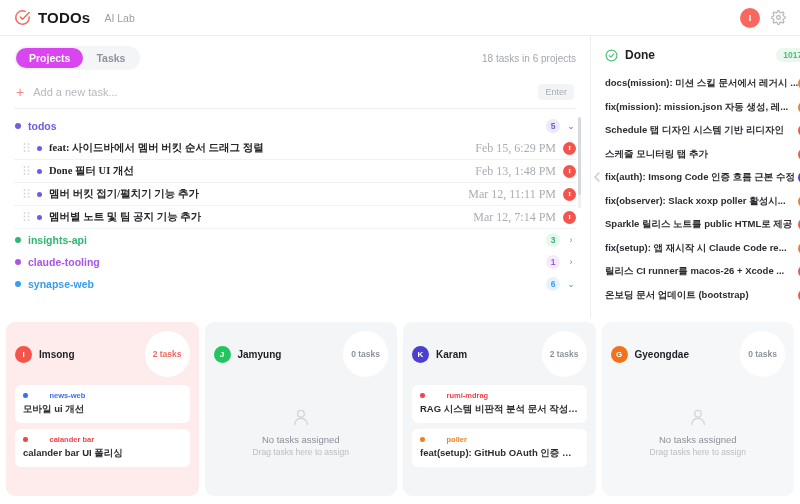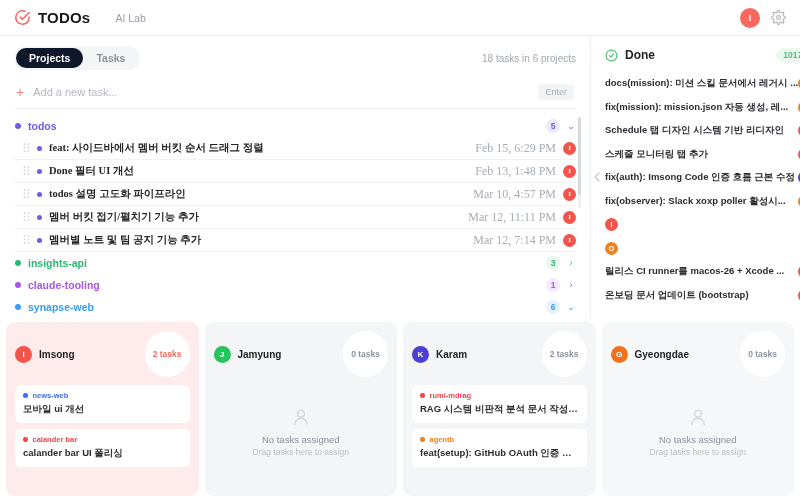--- a/index.html
+++ b/index.html
@@ -16,21 +16,21 @@
   .header {
     height: 36px; flex: 0 0 36px;
     display: flex; align-items: center;
     padding: 0 14px;
     border-bottom: 1px solid #eceef1;
     background: #fff;
   }
   .brand { display: flex; align-items: center; gap: 7px; }
   .logo-icon { width: 17px; height: 17px; display:block; }
   .brand-title { font-size: 15px; font-weight: 700; letter-spacing: .2px; color:#16171a; }
-  .brand-sub { font-size: 10.5px; color: #9aa0a8; font-weight: 400; margin-left: 18px; }
+  .brand-sub { font-size: 10.5px; color: #9aa0a8; font-weight: 400; margin-left: 7px; }
   .header-spacer { flex: 1 1 auto; }
   .header-right { display: flex; align-items: center; gap: 11px; }
   .avatar-hdr {
     width: 20px; height: 20px; border-radius: 50%;
     background: #f8685f; color: #fff;
     font-size: 9px; font-weight: 700;
     display: flex; align-items: center; justify-content: center;
   }
   .gear { width: 15px; height: 15px; display:block; opacity:.55; }
 
@@ -47,21 +47,21 @@
   .segmented {
     display: inline-flex; align-items: center;
     background: #f4f5f7; border-radius: 999px; padding: 2px;
   }
   .seg {
     font-size: 10.5px; font-weight: 600;
     padding: 4px 13px; border-radius: 999px;
     color: #8d939c; cursor: pointer; border: none; background: transparent;
     font-family: inherit;
   }
-  .seg.active { background: #0f172a; color: #fff; }
+  .seg.active { background: #d946ef; color: #fff; }
   .toolbar-spacer { flex: 1 1 auto; }
   .tasks-count { font-size: 10px; color: #a2a7af; }
 
   
   .add-row {
     margin: 0 14px;
     display: flex; align-items: center; gap: 9px;
     padding: 6px 2px 8px 2px;
     border-bottom: 1px solid #eef0f2;
   }
@@ -174,21 +174,21 @@
     margin-left: auto; font-size: 8.5px; font-weight: 600;
     border-radius: 999px; padding: 18px 8px; background: #fff;
   }
   .card-count.red { color: #f0685f; }
   .card-count.grey { color: #8d939c; }
   .card-tasks { margin-top: 8px; display: flex; flex-direction: column; gap: 6px; }
   .mini-task {
     background: #fff; border-radius: 6px;
     padding: 6px 8px 7px 8px;
   }
-  .mini-proj { display: flex; align-items: center; gap: 5px; }
+  .mini-proj { display: flex; align-items: center; gap: 22px; }
   .mini-proj-dot { width: 4.5px; height: 4.5px; border-radius: 50%; flex:0 0 4.5px; }
   .mini-proj-name { font-size: 7.5px; font-weight: 700; }
   .mini-title {
     font-size: 9.5px; font-weight: 700; color: #2a2c31; margin-top: 3px;
     white-space: nowrap; overflow: hidden; text-overflow: ellipsis;
   }
   .empty-state {
     flex: 1 1 auto; display: flex; flex-direction: column;
     align-items: center; justify-content: center; gap: 2px;
   }
@@ -285,35 +285,20 @@
             <div class="task-row">
               <svg class="drag-handle" viewBox="0 0 6 11">
                 <circle cx="1" cy="1" r=".95" fill="#9aa0a8"></circle>
                 <circle cx="5" cy="1" r=".95" fill="#9aa0a8"></circle>
                 <circle cx="1" cy="4.5" r=".95" fill="#9aa0a8"></circle>
                 <circle cx="5" cy="4.5" r=".95" fill="#9aa0a8"></circle>
                 <circle cx="1" cy="8" r=".95" fill="#9aa0a8"></circle>
                 <circle cx="5" cy="8" r=".95" fill="#9aa0a8"></circle>
               </svg>
               <span class="task-dot" style="background:#6f5ce0"></span>
-              <span class="task-title">todos 설명 고도화 파이프라인</span>
-              <span class="row-spacer"></span>
-              <span class="task-date">Mar 10, 4:57 PM</span>
-              <span class="mini-avatar" style="background:#f4544b">I</span>
-            </div>
-            <div class="task-row">
-              <svg class="drag-handle" viewBox="0 0 6 11">
-                <circle cx="1" cy="1" r=".95" fill="#9aa0a8"></circle>
-                <circle cx="5" cy="1" r=".95" fill="#9aa0a8"></circle>
-                <circle cx="1" cy="4.5" r=".95" fill="#9aa0a8"></circle>
-                <circle cx="5" cy="4.5" r=".95" fill="#9aa0a8"></circle>
-                <circle cx="1" cy="8" r=".95" fill="#9aa0a8"></circle>
-                <circle cx="5" cy="8" r=".95" fill="#9aa0a8"></circle>
-              </svg>
-              <span class="task-dot" style="background:#6f5ce0"></span>
               <span class="task-title">멤버 버킷 접기/펼치기 기능 추가</span>
               <span class="row-spacer"></span>
               <span class="task-date">Mar 12, 11:11 PM</span>
               <span class="mini-avatar" style="background:#f4544b">I</span>
             </div>
             <div class="task-row">
               <svg class="drag-handle" viewBox="0 0 6 11">
                 <circle cx="1" cy="1" r=".95" fill="#9aa0a8"></circle>
                 <circle cx="5" cy="1" r=".95" fill="#9aa0a8"></circle>
                 <circle cx="1" cy="4.5" r=".95" fill="#9aa0a8"></circle>
@@ -391,23 +376,25 @@
               </div>
               <div class="done-item">
                 <span class="done-text">fix(auth): Imsong Code 인증 흐름 근본 수정</span>
                 <span class="mini-avatar" style="background:#4b3fd4">B</span>
               </div>
               <div class="done-item">
                 <span class="done-text">fix(observer): Slack xoxp poller 활성시...</span>
                 <span class="mini-avatar" style="background:#f0821e">O</span>
               </div>
               <div class="done-item">
+                <span class="done-text">Sparkle 릴리스 노트를 public HTML로 제공</span>
                 <span class="mini-avatar" style="background:#f4544b">I</span>
               </div>
               <div class="done-item">
+                <span class="done-text">fix(setup): 앱 재시작 시 Claude Code re...</span>
                 <span class="mini-avatar" style="background:#f0821e">O</span>
               </div>
               <div class="done-item">
                 <span class="done-text">릴리스 CI runner를 macos-26 + Xcode ...</span>
                 <span class="mini-avatar" style="background:#f4544b">I</span>
               </div>
               <div class="done-item">
                 <span class="done-text">온보딩 문서 업데이트 (bootstrap)</span>
                 <span class="mini-avatar" style="background:#f4544b">I</span>
               </div>
@@ -467,21 +454,21 @@
           <div class="mini-task">
             <div class="mini-proj">
               <span class="mini-proj-dot" style="background:#f0444b"></span>
               <span class="mini-proj-name" style="color:#f0444b">rumi-mdrag</span>
             </div>
             <div class="mini-title">RAG 시스템 비판적 분석 문서 작성 (Obsidian)</div>
           </div>
           <div class="mini-task">
             <div class="mini-proj">
               <span class="mini-proj-dot" style="background:#f0821e"></span>
-              <span class="mini-proj-name" style="color:#f0821e">agentb</span>
+              <span class="mini-proj-name" style="color:#f0821e">poller</span>
             </div>
             <div class="mini-title">feat(setup): GitHub OAuth 인증 시 Authorize 버...</div>
           </div>
         </div>
       </div>
       <div class="card filled-white">
         <div class="card-head">
           <span class="card-avatar" style="background:#f0721e">G</span>
           <span class="card-name">Gyeongdae</span>
           <span class="card-count grey">0 tasks</span>

